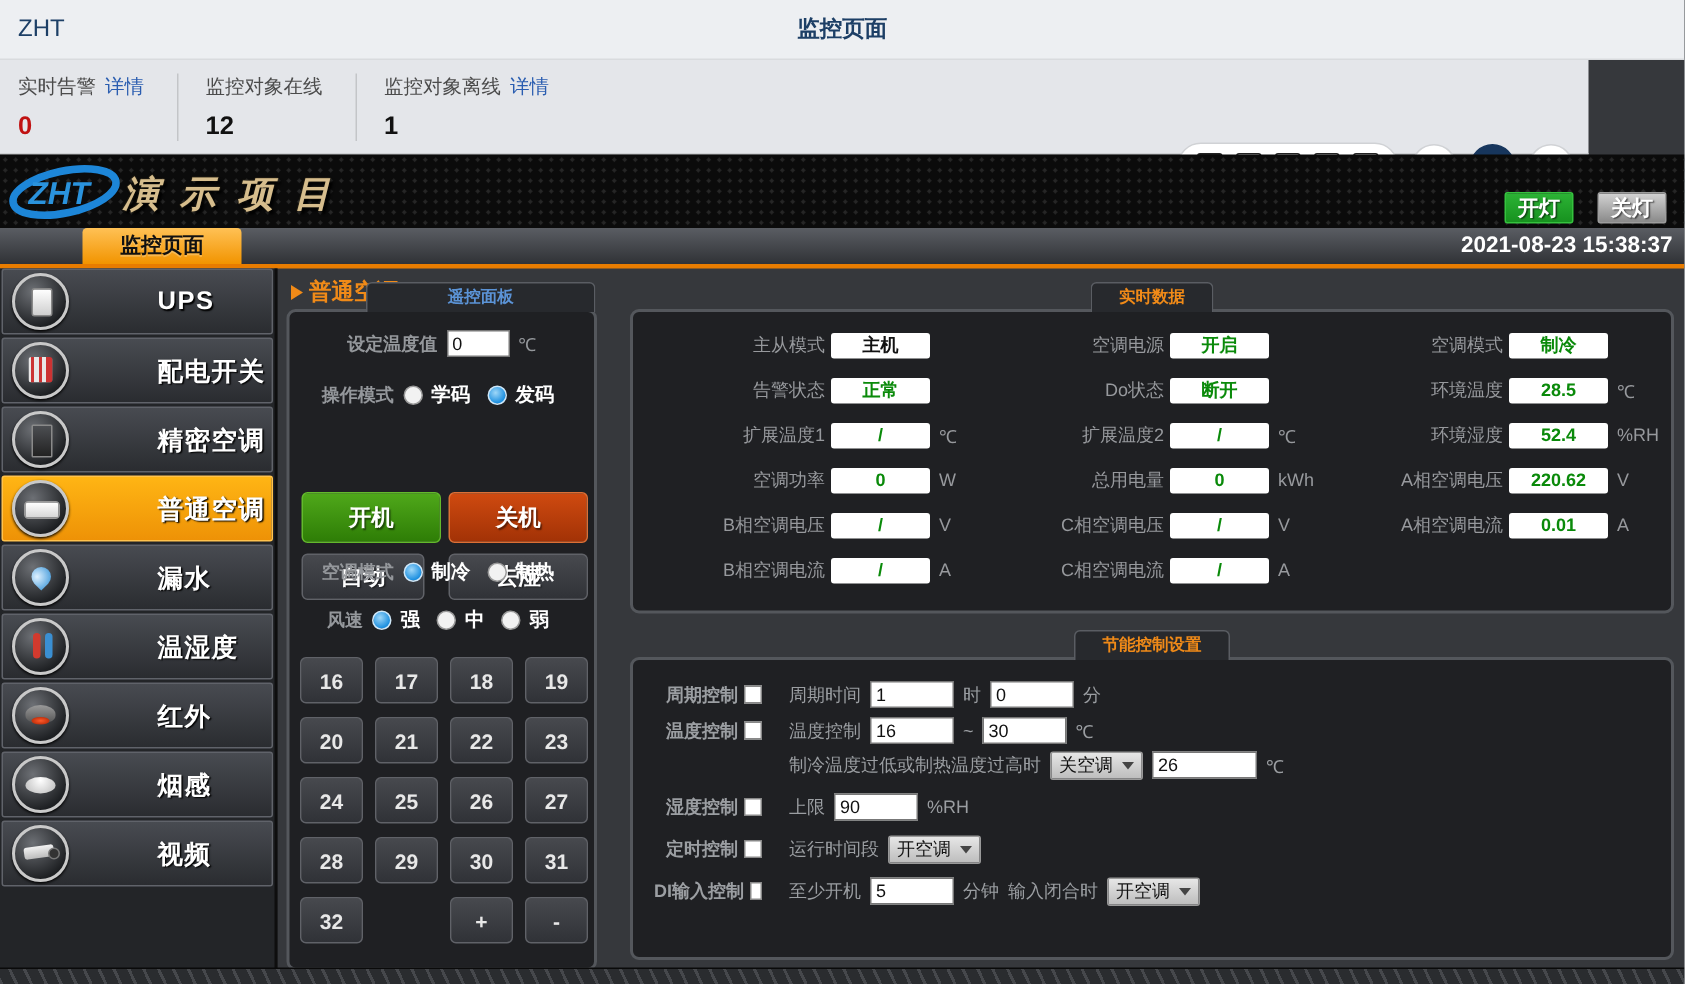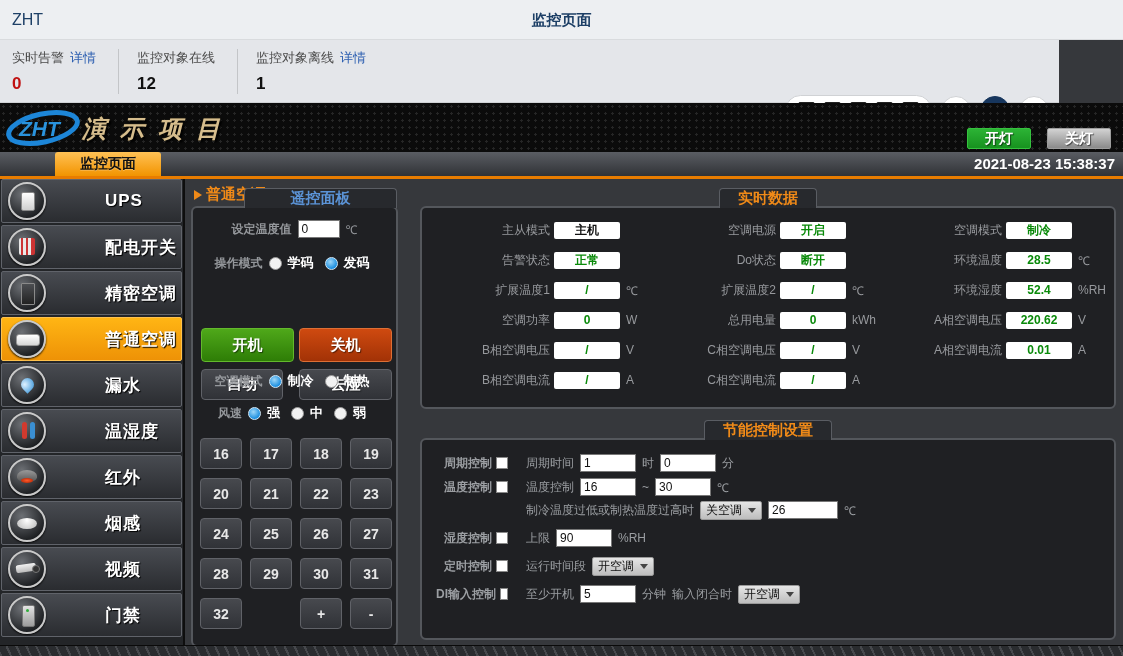--- a/index.html
+++ b/index.html
@@ -30,21 +30,21 @@
   .list-glyph i { display:block; width:13px; height:2px; background:#fff; border-radius:1px; }
   .list-glyph i:nth-child(2){ width:10px; } .list-glyph i:nth-child(3){ width:13px; }
 
   
   .logo-bar { position:absolute; left:0; top:103px; width:1123px; height:49px; background:#0b0b0b;
     background-image:radial-gradient(#262626 1.3px, transparent 1.4px); background-size:7px 7px; }
   .logo-svg { position:absolute; left:5px; top:4px; }
   .project-title { position:absolute; left:82px; top:10px; font-size:24px; font-weight:bold; font-style:italic;
     color:#d6bd8d; letter-spacing:14px; text-shadow:2px 2px 2px #000, 0 0 1px #6b5a33; }
   .light-btns { position:absolute; right:12px; top:25px; display:flex; gap:16px; }
-  .light-btn { width:64px; height:21px; display:flex; align-items:center; justify-content:center;
+  .light-btn { width:46px; height:21px; display:flex; align-items:center; justify-content:center;
     font-size:14px; font-weight:bold; color:#fff; border-radius:2px; cursor:pointer; text-shadow:1px 1px 1px rgba(0,0,0,.6); }
   .light-on { background:linear-gradient(#2cb335,#17921f); border:1px solid #35c23e; }
   .light-off { background:linear-gradient(#d2d2d2,#8a8a8a); border:1px solid #9d9d9d; }
 
   
   .tab-bar { position:absolute; left:0; top:152px; width:1123px; height:27px; background:linear-gradient(#5a5d63,#303236); border-bottom:3px solid #e87c00; }
   .active-tab { position:absolute; left:55px; top:0; height:24px; width:106px; background:linear-gradient(#ffc155,#f29400);
     display:flex; align-items:center; justify-content:center; font-size:14px; font-weight:bold; color:#111; cursor:pointer;
     border-radius:3px 3px 0 0; text-shadow:0 1px 0 rgba(255,255,255,.25);}
   .timestamp { position:absolute; right:8px; top:0; line-height:24px; font-size:15px; font-weight:bold; color:#fff; }
@@ -78,21 +78,21 @@
     background:repeating-linear-gradient(65deg, #46484c 0 2px, #2a2c2f 2px 9px); }
 
   
   .main { position:absolute; left:185px; top:179px; width:938px; height:477px; }
   .page-title { position:absolute; left:9px; top:6px; display:flex; align-items:center; gap:4px;
     color:#f08a18; font-weight:bold; font-size:15px; }
   .tri { width:0; height:0; border-left:8px solid #f08a18; border-top:5px solid transparent; border-bottom:5px solid transparent; }
 
   .panel { position:absolute; background:#1f2023; border:2px solid #54575c; border-radius:6px; }
   .panel-tab { position:absolute; top:-20px; height:20px; line-height:18px; background:#27292d; border:1px solid #5a5d63; border-bottom:none;
-    border-radius:4px 4px 0 0; font-size:15px; font-weight:bold; text-align:center; }
+    border-radius:4px 4px 0 0; font-size:11px; font-weight:bold; text-align:center; }
   .tab-blue { color:#5b93d6; right:-1px; width:153px; }
   .tab-orange { color:#f08a18; left:50%; transform:translateX(-50%); padding:0 18px; white-space:nowrap; }
 
   .control-panel { left:6px; top:27px; width:207px; height:441px; }
   .cp-row { position:absolute; left:0; width:100%; display:flex; align-items:center; justify-content:center; gap:6px; }
   .cp-label { color:#94979b; font-size:12px; font-weight:bold; white-space:nowrap; }
   .cp-unit { color:#94979b; font-size:12px; }
   .w-input { height:18px; background:#fff; border:1px solid #777; font-size:12px; color:#111; padding:0 3px; width:42px; font-family:inherit; }
   .radio { width:13px; height:13px; border-radius:50%; background:#f2f2f2; border:1px solid #9a9a9a; display:inline-block; cursor:pointer; }
   .radio.on { background:radial-gradient(circle at 40% 35%, #9ed7f8, #1c8fe0 70%); border-color:#cfe7f8; }
@@ -255,24 +255,20 @@
         <span class="side-label">红外</span>
       </div>
       <div class="side-item">
         <span class="si-circle si-smoke"></span>
         <span class="side-label">烟感</span>
       </div>
       <div class="side-item">
         <span class="si-circle si-camera"></span>
         <span class="side-label">视频</span>
       </div>
-      <div class="side-item">
-        <span class="si-circle si-door"></span>
-        <span class="side-label">门禁</span>
-      </div>
     </div>
 
   <div class="main">
     <div class="page-title">
       <span class="tri"></span>
       <span>普通空调</span>
     </div>
 
     <div class="panel control-panel">
       <div class="panel-tab tab-blue">遥控面板</div>

